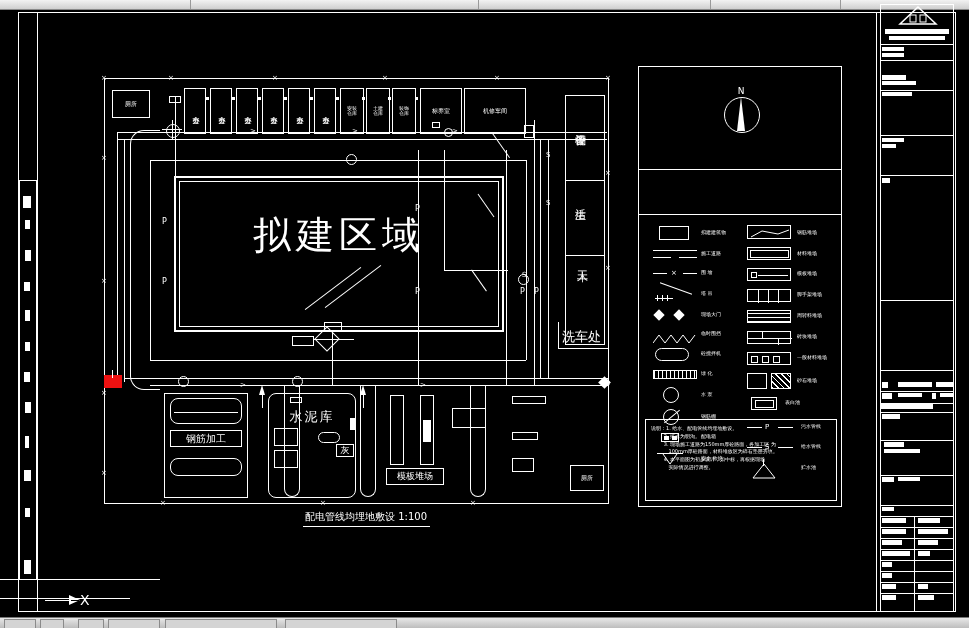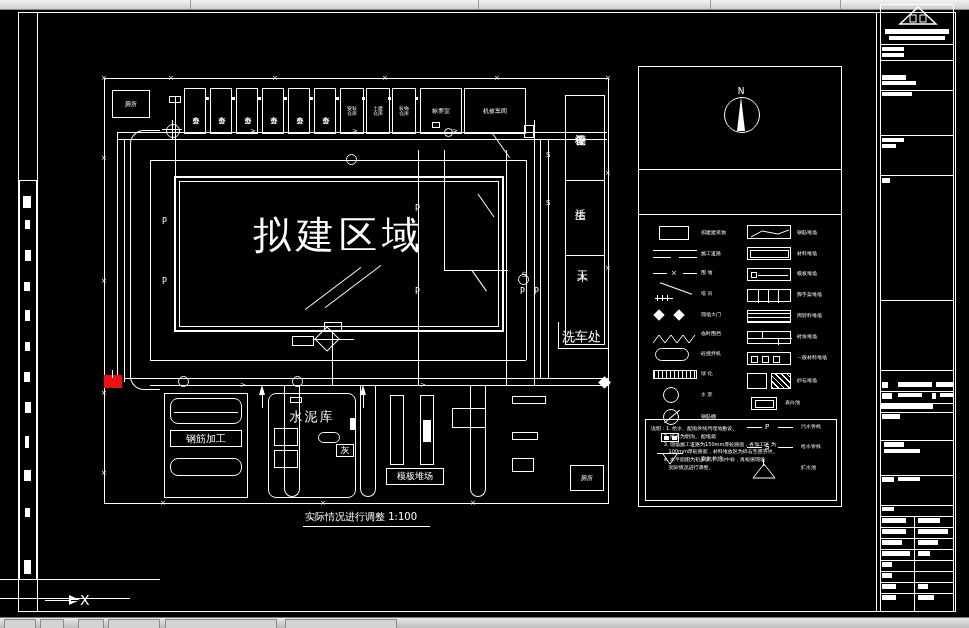--- a/index.html
+++ b/index.html
@@ -295,21 +295,21 @@
   <div style="position:absolute;left:292px;top:376px;width:9px;height:9px;border:1px solid #fff;border-radius:50%;"></div>
   <div style="position:absolute;left:444px;top:128px;width:7px;height:7px;border:1px solid #fff;border-radius:50%;"></div>
 
   <div style="position:absolute;left:259px;top:385px;width:0;height:0;
               border-bottom:10px solid #fff;border-left:3px solid transparent;border-right:3px solid transparent;"></div>
   <div style="position:absolute;left:360px;top:385px;width:0;height:0;
               border-bottom:10px solid #fff;border-left:3px solid transparent;border-right:3px solid transparent;"></div>
   <div class="ln vl" style="left:262px;top:394px;width:1px;height:14px;"></div>
   <div class="ln vl" style="left:363px;top:394px;width:1px;height:14px;"></div>
 
-  <div class="lbl" style="left:305px;top:512px;font-size:10px;">实际情况进行调整  1:100</div>
+  <div class="lbl" style="left:305px;top:512px;font-size:10px;">配电管线均埋地敷设  1:100</div>
   <div class="ln hl" style="left:303px;top:526px;width:127px;height:1px;"></div>
 
   <div id="legend" style="left:638px;top:66px;width:204px;height:441px;">
 
     <div class="lbl-c" style="left:0;top:20px;width:204px;font-size:9px;">N</div>
     <div class="compass-ring" style="left:85px;top:30px;width:34px;height:34px;"></div>
     <div style="position:absolute;left:98px;top:30px;width:0;height:0;
                 border-bottom:34px solid #fff;border-left:4px solid transparent;border-right:4px solid transparent;"></div>
     <div class="divider" style="top:102px;"></div>
 

